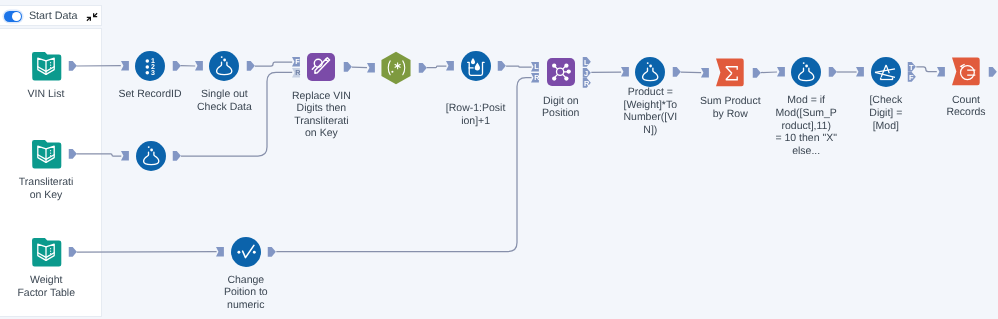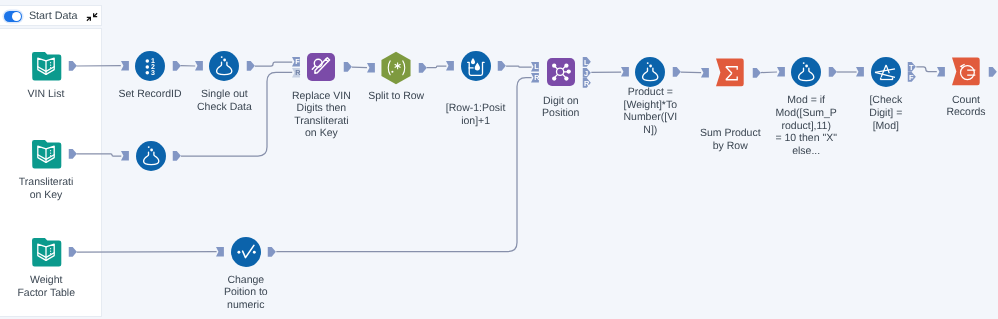--- a/index.html
+++ b/index.html
@@ -134,21 +134,20 @@
             <path d="M21.8 7.9 C24.4 11.9 24.4 17.7 21.8 21.7"></path>
           </g>
           <circle cx="11.4" cy="18.7" r="1.05" fill="#fff"></circle>
           <g stroke="#fff" stroke-width="1.1" stroke-linecap="butt">
             <path d="M16.6 9.5 L16.6 16.3"></path>
             <path d="M13.65 11.2 L19.55 14.6"></path>
             <path d="M13.65 14.6 L19.55 11.2"></path>
           </g>
         </svg>
       </div>
-      <div class="lbl" style="left: 326.2px; width: 140px; top: 89.9px;">Split to Row</div>
       <div class="node" style="left: 460.6px; top: 51px; width: 30px; height: 30px;">
         <svg width="30" height="30" viewBox="0 0 30 30">
           <circle cx="15" cy="15" r="15" fill="#0b63ab"></circle>
           <g fill="none" stroke="#fff" stroke-width="1.3" stroke-linecap="round" stroke-linejoin="round">
             <path d="M6.7 11.4 L8.2 11.4 L8.2 22.6 a1.7 1.7 0 0 0 1.7 1.7 h9.9 a1.7 1.7 0 0 0 1.7 -1.7 L21.5 11.4 L23.1 11.4"></path>
             <path d="M8.2 16.9 L12.1 16.9"></path>
           </g>
           <g fill="#fff">
             <path d="M12.0 7.1 C13.3 9.0 14.0 10.2 14.0 11.2 a2.0 2.0 0 0 1 -4.0 0 C10.0 10.2 10.7 9.0 12.0 7.1 Z"></path>
             <path d="M16.4 11.4 C18.1 13.9 19.0 15.5 19.0 16.8 a2.65 2.65 0 0 1 -5.3 0 C13.7 15.5 14.7 13.9 16.4 11.4 Z"></path>
@@ -190,21 +189,21 @@
       <div class="lbl" style="left: 580.3px; width: 140px; top: 86px;">Product =
 [Weight]*To
 Number([VI
 N])</div>
       <div class="node" style="left: 715.3px; top: 57.6px; width: 30px; height: 30px;">
         <svg width="30" height="30" viewBox="0 0 30 30">
           <path d="M1.0 0.6 L26.5 0.6 a2.2 2.2 0 0 1 2.2 2.2 L28.7 26.1 a2.2 2.2 0 0 1 -2.2 2.2 L1.0 28.3 L5.4 14.4 Z" fill="#e15b3c"></path>
           <path d="M10.8 8.7 L22.2 8.7 L22.2 11.8 M10.8 8.7 L16.9 15.2 M16.9 15.2 L10.8 21.7 M10.8 21.7 L22.2 21.7 L22.2 18.6" fill="none" stroke="#fff" stroke-width="1.35" stroke-linejoin="miter" stroke-linecap="butt"></path>
         </svg>
       </div>
-      <div class="lbl" style="left: 660.3px; width: 140px; top: 94.9px; margin-top: 32px;">Sum Product
+      <div class="lbl" style="left: 660.3px; width: 140px; top: 94.9px;">Sum Product
 by Row</div>
       <div class="node" style="left: 791.2px; top: 57px; width: 30px; height: 30px;">
         <svg width="30" height="30" viewBox="0 0 30 30">
           <circle cx="15" cy="15" r="15" fill="#0b63ab"></circle>
           <g fill="none" stroke="#fff" stroke-width="1.35" stroke-linecap="round" stroke-linejoin="round">
             <path d="M12.5 11.2 L12.5 13.7 C12.5 14.3 12.1 14.7 11.6 15.0 C9.3 16.4 7.6 18.4 7.6 20.2 C7.6 22.5 10.9 23.6 15.2 23.6 C19.5 23.6 22.8 22.5 22.8 20.2 C22.8 18.4 21.1 16.4 18.8 15.0 C18.3 14.7 17.9 14.3 17.9 13.7 L17.9 11.2"></path>
           </g>
           <g fill="#fff">
             <circle cx="12.7" cy="6.1" r="0.95"></circle>
             <circle cx="15.6" cy="9.0" r="1.4"></circle>

